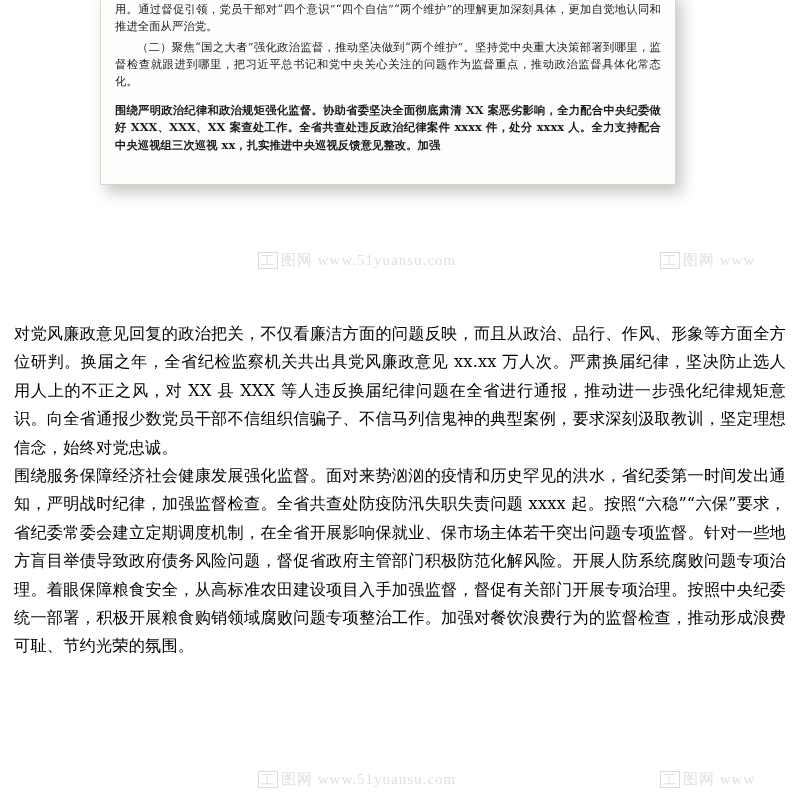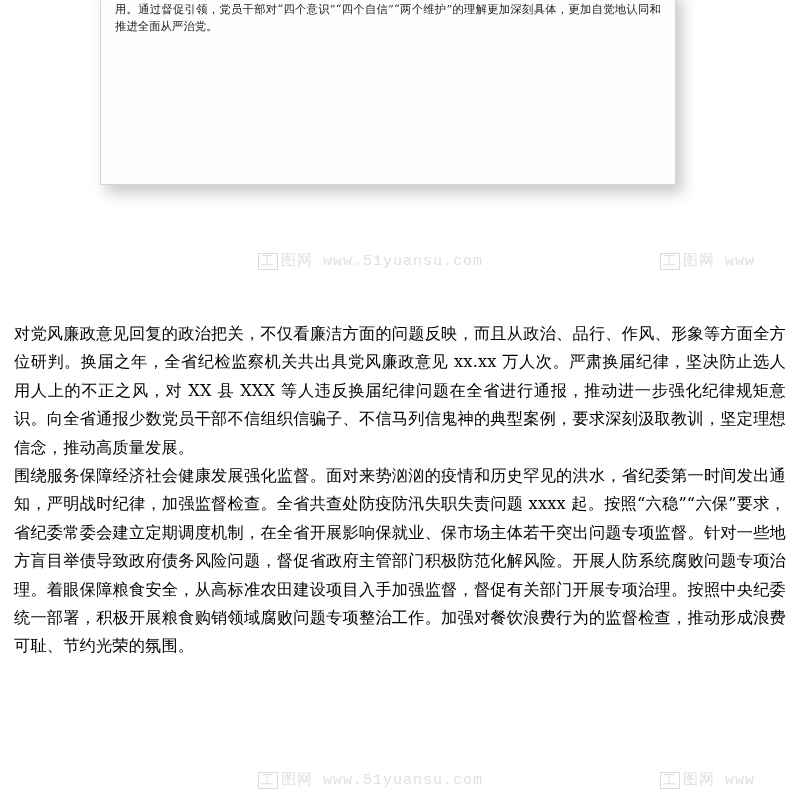--- a/index.html
+++ b/index.html
@@ -52,21 +52,21 @@
     margin-top: -7px;
   }
   .preview-gap { height: 9px; }
 
   
   .wm {
     position: absolute;
     color: rgba(150,150,150,0.30);
     font-size: 15px;
     letter-spacing: 1px;
-    font-family: Liberation Mono, monospace;
+    font-family: Liberation Serif, serif;
     white-space: nowrap;
     pointer-events: none;
     user-select: none;
   }
   .wm .wm-logo {
     display: inline-block;
     border: 1.5px solid rgba(150,150,150,0.34);
     padding: 0 2px;
     margin-right: 3px;
     font-size: 13px;
@@ -96,25 +96,27 @@
     text-justify: inter-ideograph;
     letter-spacing: 0.2px;
   }
 </style>
 </head>
 <body>
 
 <div class="preview-card">
   <div class="preview-inner">
     <p class="clipped-top">高效、普遍正至等作主面风”治党全局推局器；引导党员干部深刻认识全面风”治党的政治引领和政治保障作用。通过督促引领，党员干部对“四个意识”“四个自信”“两个维护”的理解更加深刻具体，更加自觉地认同和推进全面从严治党。</p>
+    <p class="indent">（二）聚焦“国之大者”强化政治监督，推动坚决做到“两个维护”。坚持党中央重大决策部署到哪里，监督检查就跟进到哪里，把习近平总书记和党中央关心关注的问题作为监督重点，推动政治监督具体化常态化。</p>
     <div class="preview-gap"></div>
+    <p class="bold">围绕严明政治纪律和政治规矩强化监督。协助省委坚决全面彻底肃清 XX 案恶劣影响，全力配合中央纪委做好 XXX、XXX、XX 案查处工作。全省共查处违反政治纪律案件 xxxx 件，处分 xxxx 人。全力支持配合中央巡视组三次巡视 xx，扎实推进中央巡视反馈意见整改。加强</p>
   </div>
 </div>
 
 <div class="wm wm-a"><span class="wm-logo">工</span><span>图网 www.51yuansu.com</span></div>
 <div class="wm wm-b"><span class="wm-logo">工</span><span>图网 www</span></div>
 <div class="wm wm-c"><span class="wm-logo">工</span><span>图网 www.51yuansu.com</span></div>
 <div class="wm wm-d"><span class="wm-logo">工</span><span>图网 www</span></div>
 
 <div class="doc-body">
-  <p>对党风廉政意见回复的政治把关，不仅看廉洁方面的问题反映，而且从政治、品行、作风、形象等方面全方位研判。换届之年，全省纪检监察机关共出具党风廉政意见 xx.xx 万人次。严肃换届纪律，坚决防止选人用人上的不正之风，对 XX 县 XXX 等人违反换届纪律问题在全省进行通报，推动进一步强化纪律规矩意识。向全省通报少数党员干部不信组织信骗子、不信马列信鬼神的典型案例，要求深刻汲取教训，坚定理想信念，推动高质量发展。</p>
+  <p>对党风廉政意见回复的政治把关，不仅看廉洁方面的问题反映，而且从政治、品行、作风、形象等方面全方位研判。换届之年，全省纪检监察机关共出具党风廉政意见 xx.xx 万人次。严肃换届纪律，坚决防止选人用人上的不正之风，对 XX 县 XXX 等人违反换届纪律问题在全省进行通报，推动进一步强化纪律规矩意识。向全省通报少数党员干部不信组织信骗子、不信马列信鬼神的典型案例，要求深刻汲取教训，坚定理想信念，始终对党忠诚。</p>
   <p>围绕服务保障经济社会健康发展强化监督。面对来势汹汹的疫情和历史罕见的洪水，省纪委第一时间发出通知，严明战时纪律，加强监督检查。全省共查处防疫防汛失职失责问题 xxxx 起。按照“六稳”“六保”要求，省纪委常委会建立定期调度机制，在全省开展影响保就业、保市场主体若干突出问题专项监督。针对一些地方盲目举债导致政府债务风险问题，督促省政府主管部门积极防范化解风险。开展人防系统腐败问题专项治理。着眼保障粮食安全，从高标准农田建设项目入手加强监督，督促有关部门开展专项治理。按照中央纪委统一部署，积极开展粮食购销领域腐败问题专项整治工作。加强对餐饮浪费行为的监督检查，推动形成浪费可耻、节约光荣的氛围。</p>
 </div>
 
 </body></html>

